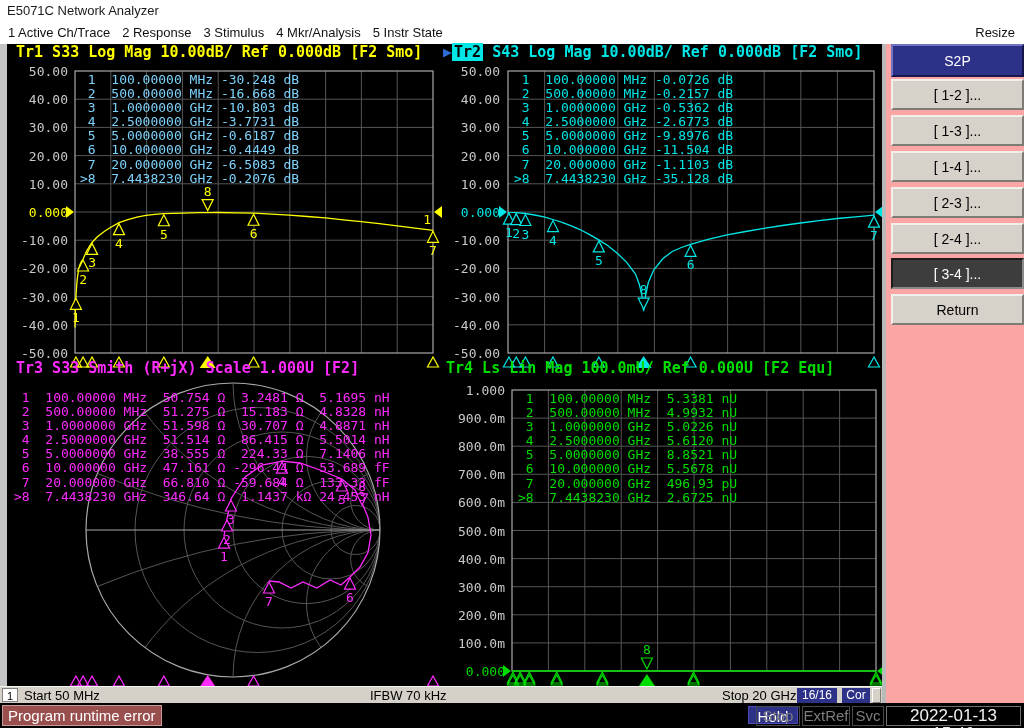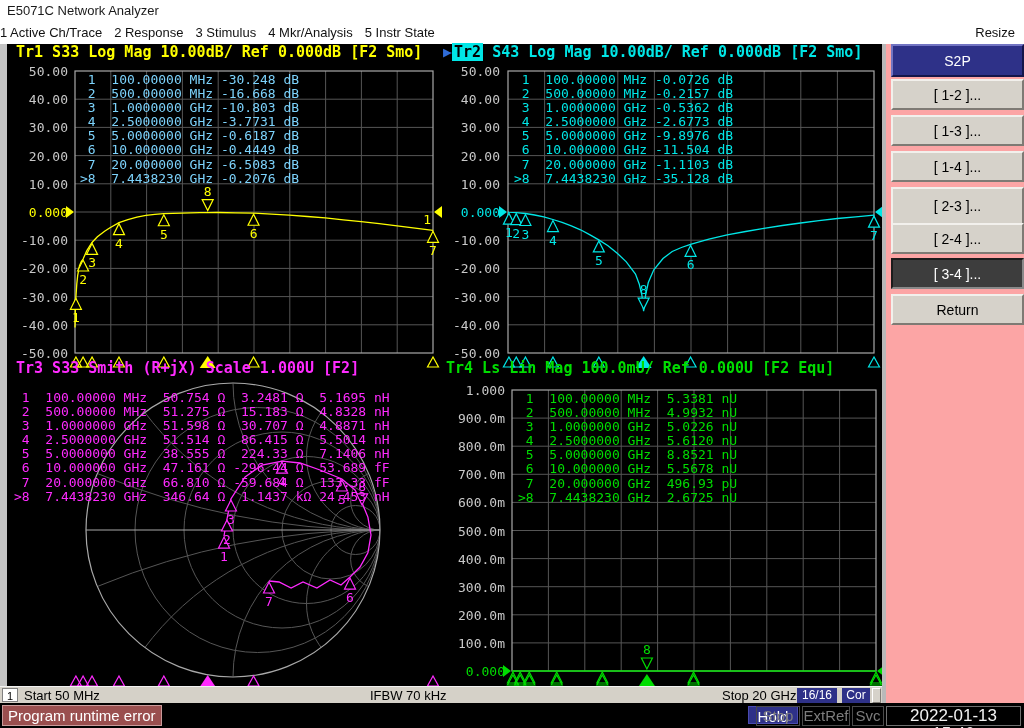--- a/index.html
+++ b/index.html
@@ -2,21 +2,21 @@
 <html><head>
 <meta charset="utf-8">
 <style>
   html,body{margin:0;padding:0;background:#666;}
   .screen{position:relative;width:1024px;height:728px;background:#000;overflow:hidden;
           font-family:"Liberation Sans",sans-serif;-webkit-font-smoothing:antialiased;}
   .abs{position:absolute;}
   .titlebar{left:0;top:0;width:1024px;height:21px;background:#fff;color:#1a1a1a;
             font-size:13px;line-height:21px;padding-left:7px;box-sizing:border-box;}
   .menubar{left:0;top:21px;width:1024px;height:23px;background:#fff;color:#111;
-           font-size:13px;display:flex;align-items:center;gap:12px;box-sizing:border-box;}
+           font-size:13px;display:flex;align-items:center;gap:12px;padding-left:8px;box-sizing:border-box;}
   .menu-item{white-space:nowrap;cursor:default;}
   .menu-resize{margin-left:auto;padding-right:9px;}
   .edge-strip{background:#c4c4c4;}
   .trace-header{font-family:"DejaVu Sans Mono",monospace;font-size:15px;font-weight:bold;
                 white-space:pre;line-height:15px;}
   .mkr-table{font-family:"DejaVu Sans Mono",monospace;font-size:13px;line-height:14.1px;
              white-space:pre;margin:0;}
   .tr2hl{background:#00e6e6;color:#000;padding:0 2px;}
   .tr2arrow{color:#2f6cd8;}
   
@@ -330,21 +330,21 @@
  5  5.0000000 GHz  8.8521 nU
  6  10.000000 GHz  5.5678 nU
  7  20.000000 GHz  496.93 pU
 &gt;8  7.4438230 GHz  2.6725 nU</pre>
 
   <div class="abs sidebar" id="sidebar">
       <div class="skey title" style="top: 0px; height: 33px;">S2P</div>
       <div class="skey " style="top: 35px; height: 31px;">[ 1-2 ]...</div>
       <div class="skey " style="top: 71px; height: 31px;">[ 1-3 ]...</div>
       <div class="skey " style="top: 107px; height: 31px;">[ 1-4 ]...</div>
-      <div class="skey " style="top: 143px; height: 38px;">[ 2-3 ]...</div>
+      <div class="skey " style="top: 143px; height: 31px;">[ 2-3 ]...</div>
       <div class="skey " style="top: 179px; height: 31px;">[ 2-4 ]...</div>
       <div class="skey pressed" style="top: 214px; height: 31px;">[ 3-4 ]...</div>
       <div class="skey " style="top: 250px; height: 31px;">Return</div>
     </div>
 
   <div class="abs statusbar">
     <div class="abs chanbox">1</div>
     <div class="abs" style="left:24px;top:1px;">Start 50 MHz</div>
     <div class="abs" style="left:370px;top:1px;">IFBW 70 kHz</div>
     <div class="abs" style="left:722px;top:1px;">Stop 20 GHz</div>

